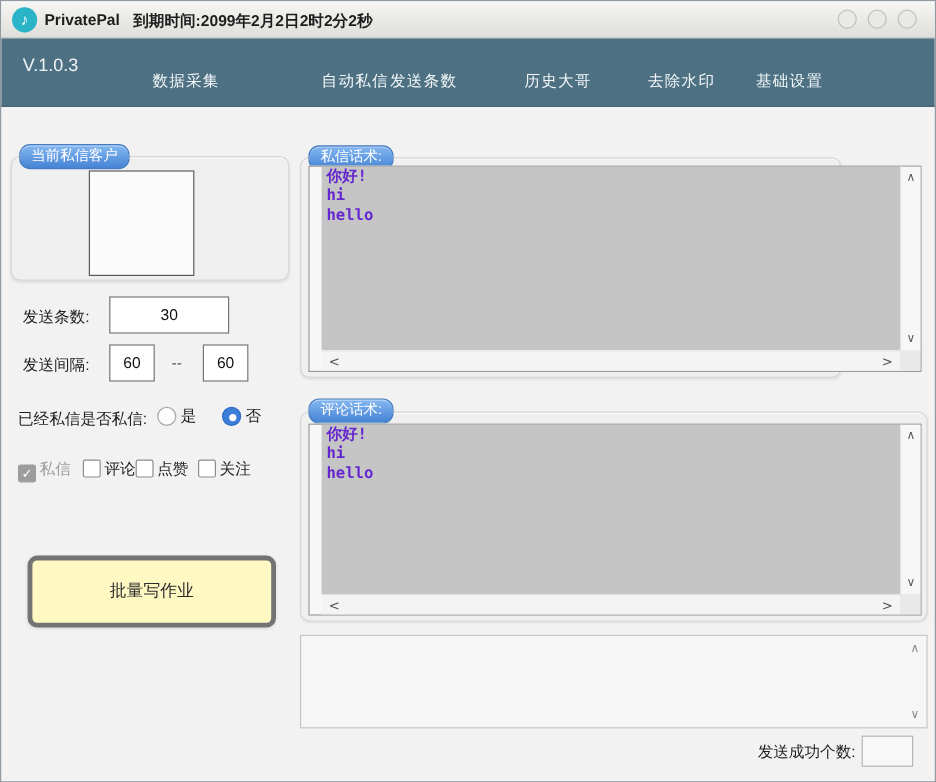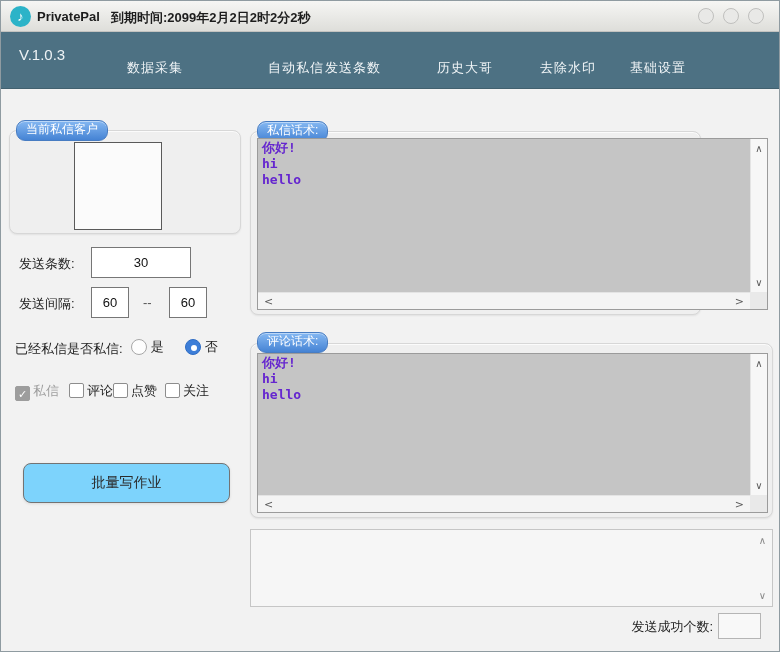--- a/index.html
+++ b/index.html
@@ -67,30 +67,30 @@
                       border-radius:50%; background:#fff; }
   .ritem { position:absolute; font-size:13px; color:#1e1e1e; cursor:pointer; }
   .cb { display:inline-block; width:15px; height:15px; background:#fff;
         border:1px solid #8d8d8d; border-radius:2px; vertical-align:-3px; margin-right:3px;
         text-align:center; font-size:11px; line-height:14px; }
   .cb.dis { background:#9d9d9d; border-color:#9d9d9d; color:#fff; }
   .cbitem { position:absolute; font-size:13px; color:#1e1e1e; cursor:pointer; }
   .cbitem.muted { color:#9e9e9e; }
 
   .bigbtn {
-    position:absolute; left:22px; top:462px; width:207px; height:40px;
-    background:#7dd3fc; border:1px solid #737373; border-radius:8px;
+    position:absolute; left:22px; top:462px; width:207px; height:60px;
+    background:#fef9c3; border:4px solid #737373; border-radius:8px;
     font-size:14px; color:#2b2b2b; font-family:inherit; cursor:pointer;
     box-shadow:0 1px 3px rgba(0,0,0,.10);
   }
 
   
   .ta {
     position:absolute; border:1px solid #9b9b9b; background:#f7f7f7;
-    display:grid; grid-template-columns:1fr 17px; grid-template-rows:1fr 17px;
+    display:grid; grid-template-columns:1fr 17px; grid-template-rows:1fr 17px;padding-left:10px;
   }
   .ta-content {
     background:#c5c5c5; overflow:hidden; white-space:pre;
     font-family:"DejaVu Sans Mono","Liberation Mono",monospace;
     font-weight:bold; font-size:13px; line-height:16px; color:#6526cf;
     padding:1px 4px;
   }
   .vscroll {
     background:#f7f7f7; border-left:1px solid #e4e4e4;
     display:flex; flex-direction:column; justify-content:space-between; align-items:center;

